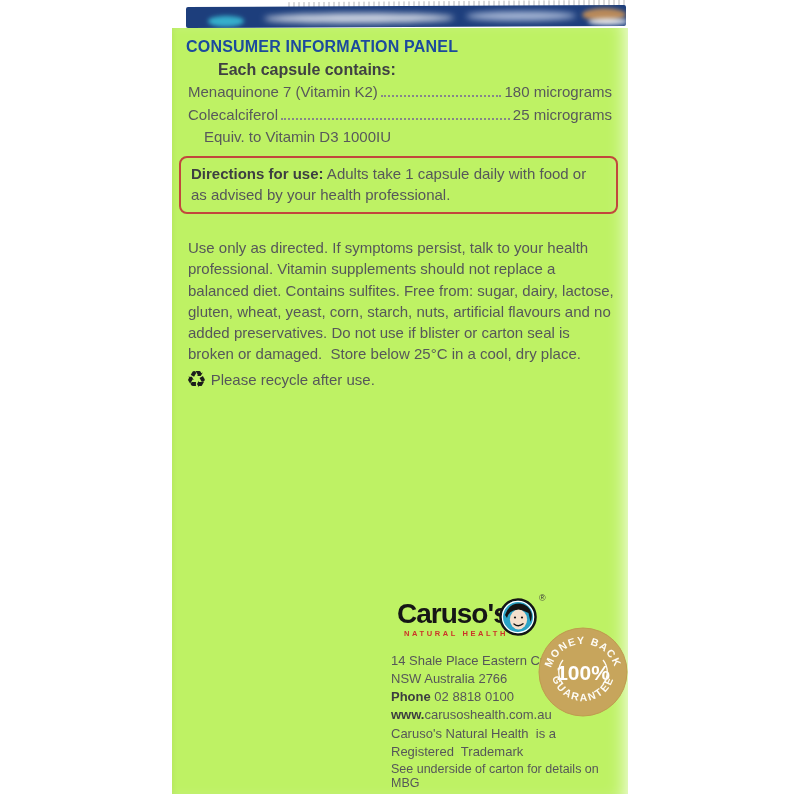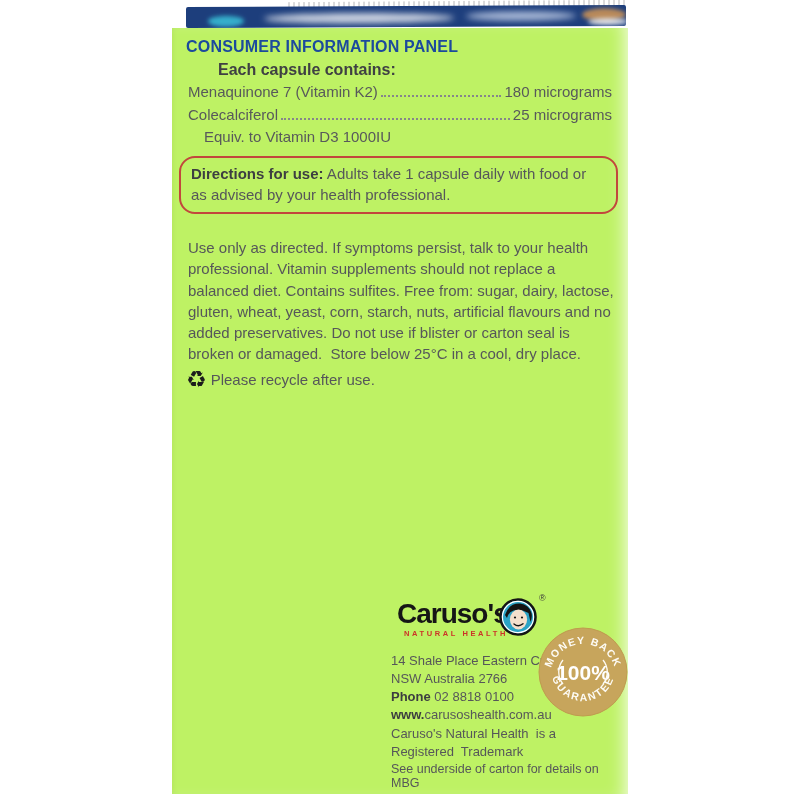--- a/index.html
+++ b/index.html
@@ -32,21 +32,21 @@
 
   .title{left:14px;top:10px;}
   .contains{left:16px;top:33px;margin-left:30px;}
 
   .ing-row{left:16px;width:424px;display:flex;align-items:baseline;font-size:15px;color:#58595b;}
   .ing-row .leader{flex:1;border-bottom:2px dotted #85868a;margin:0 3px 3px 3px;min-width:10px;}
   .ing-1{top:55px;}
   .ing-2{top:78px;}
   .equiv{left:32px;top:100px;font-size:15px;color:#58595b;}
 
-  .directions-box{left:7px;top:128px;width:415px;border:2px solid #c2473c;border-radius:16px;
+  .directions-box{left:7px;top:128px;width:415px;border:2px solid #c2473c;border-radius:8px;
     padding:5px 10px 7px 10px;font-size:15px;line-height:21px;color:#56575a;}
   .directions-box b{color:#3d3e41;}
 
   .warning{left:14px;top:187px;}
   .usage{left:16px;top:209px;width:428px;font-size:15px;line-height:21.3px;white-space:pre-wrap;}
 
   .recycle-row{left:14px;top:340px;display:flex;align-items:center;gap:4px;font-size:15px;color:#56575a;}
   .recycle-icon{font-family:"DejaVu Sans",sans-serif;font-size:23px;line-height:23px;color:#1c1c1c;}
 
   

